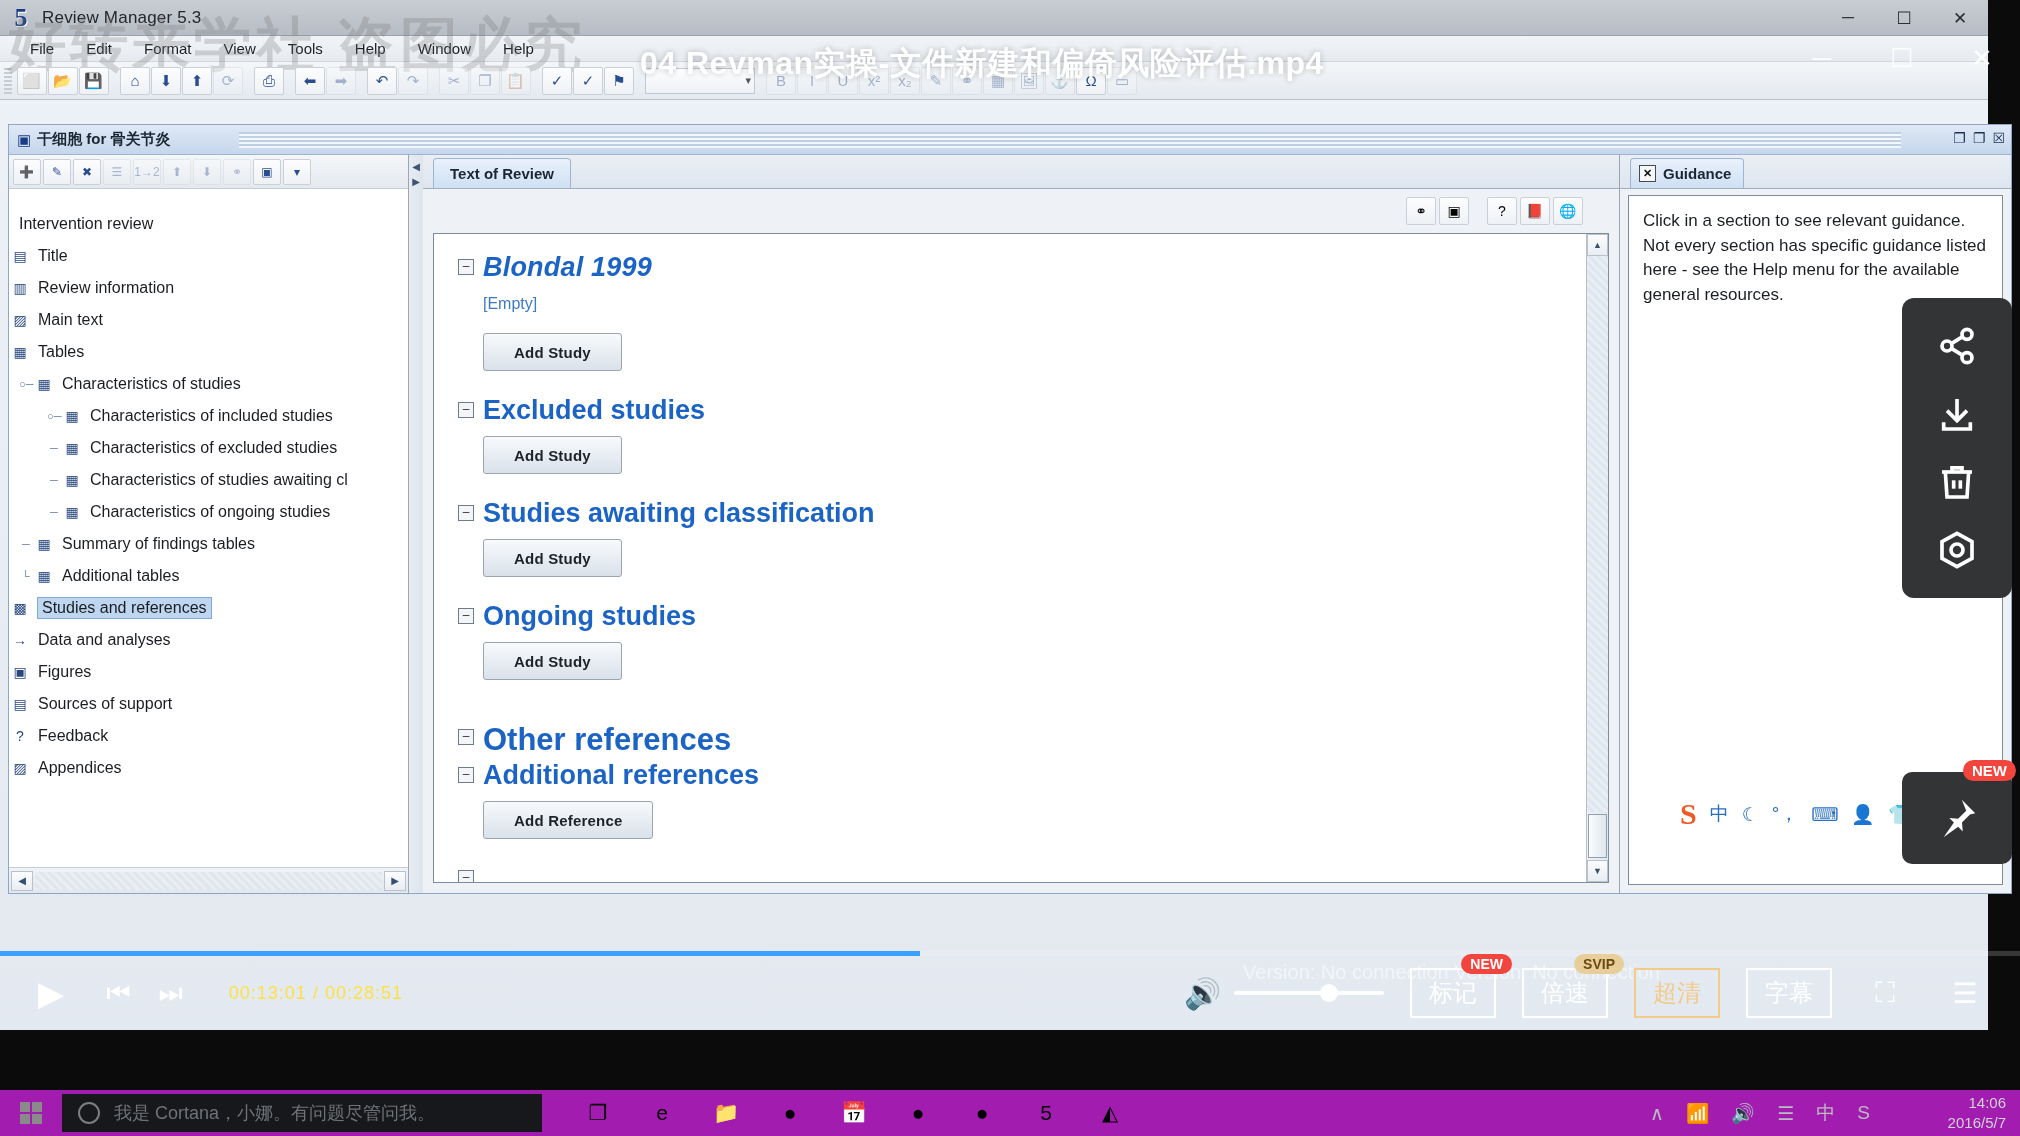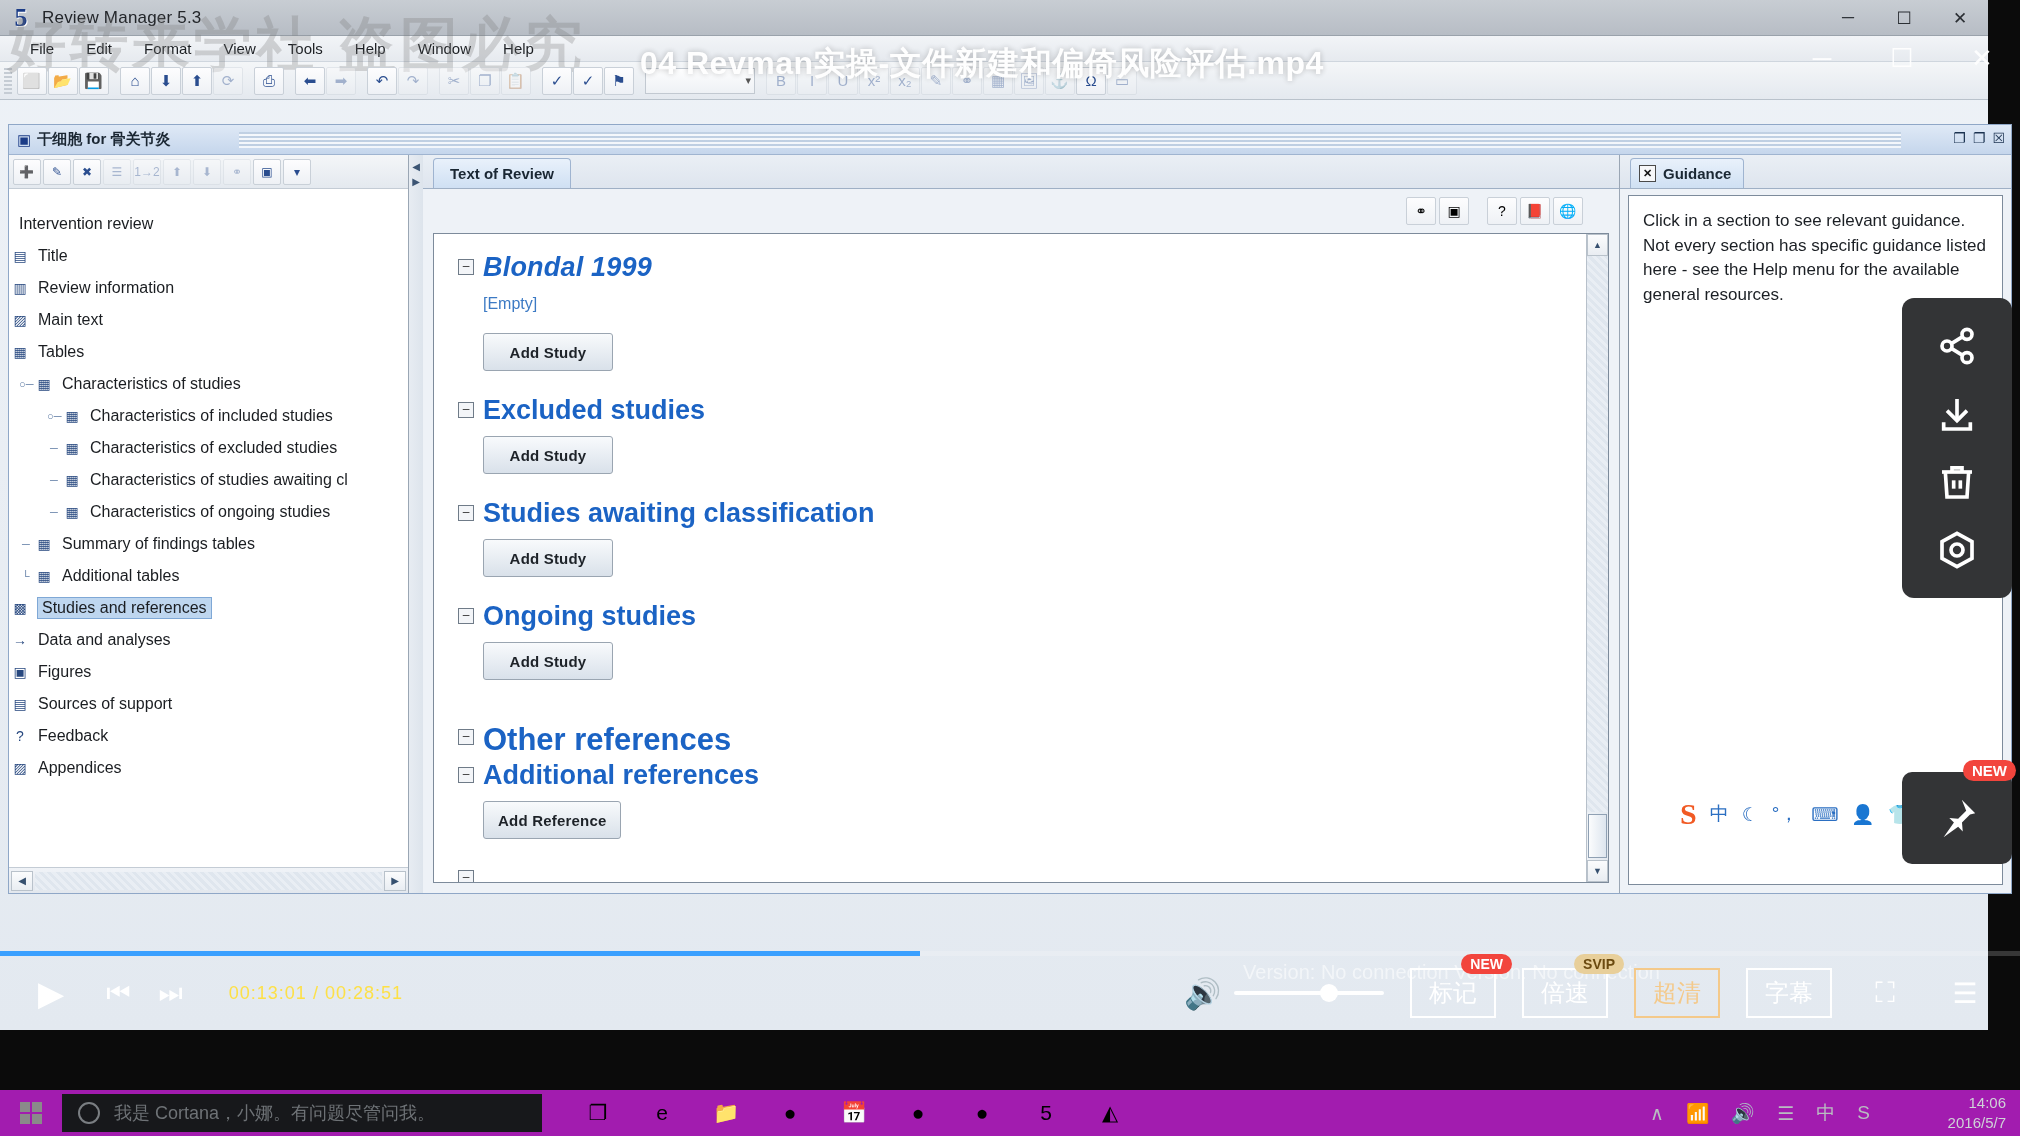--- a/index.html
+++ b/index.html
@@ -176,21 +176,21 @@
   .twisty {
     width:16px; height:16px; border:1px solid #6f7b88; background:#f3f5f8;
     font-size:12px; line-height:13px; text-align:center; color:#333;
     margin-top:7px; margin-right:9px; flex:none; font-family:"Liberation Sans",sans-serif;
   }
   .h-study { font-size:27px; font-weight:bold; font-style:italic; color:#1b63c4; letter-spacing:.2px; }
   .h-big  { font-size:27px; font-weight:bold; color:#1b63c4; }
   .h-xl   { font-size:31px; font-weight:bold; color:#1b63c4; }
   .empty  { color:#3c7ac4; font-size:16px; margin:12px 0 10px 25px; }
   .btn {
-    margin:10px 0 22px 25px; min-width:130px; height:38px; padding:0 14px;
+    margin:10px 0 22px 25px; min-width:130px; height:38px; padding:0 30px;
     border:1px solid #9aa5b1; border-radius:3px;
     background:linear-gradient(#f8fafc,#d9e1ea);
     font-size:15px; font-weight:bold; color:#1d2228; letter-spacing:.2px;
     display:inline-flex; align-items:center; justify-content:center;
   }
   .gap-lg { height:18px; }
 
   
   .vscroll { width:22px; background:linear-gradient(90deg,#eef2f6,#e2e8ef);
     border-left:1px solid #b7c0ca; display:flex; flex-direction:column; }

